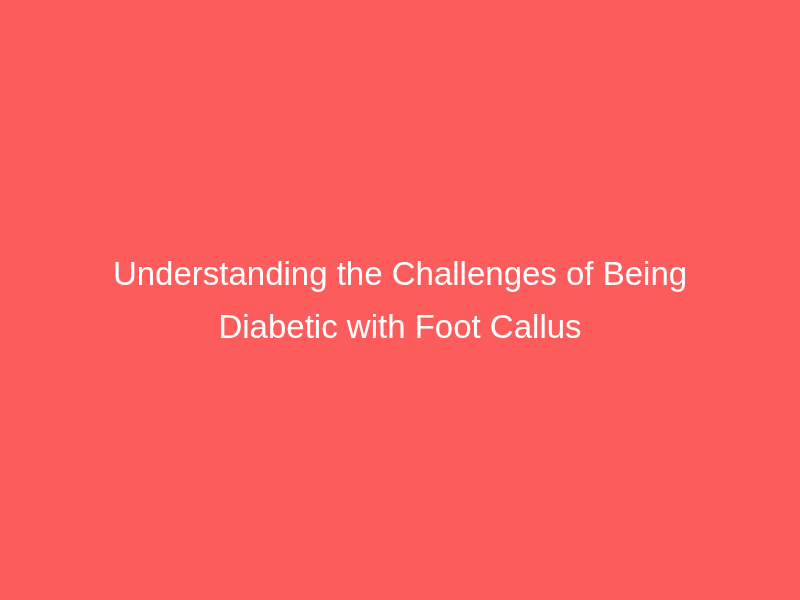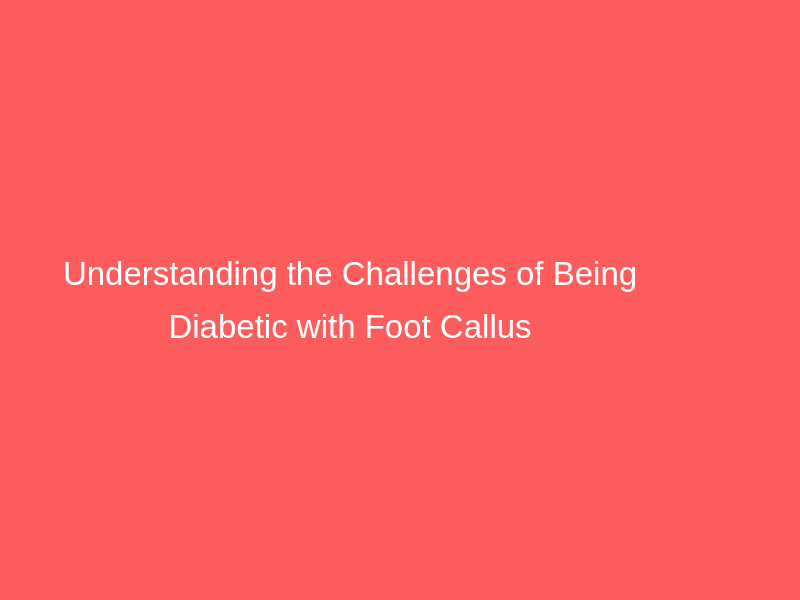--- a/index.html
+++ b/index.html
@@ -17,21 +17,21 @@
 
   
   .title-card {
     position: relative;
     box-sizing: border-box;
     width: 800px;
     height: 600px;
     background-color: #fc5c5c;
     display: flex;
     align-items: center;
-    justify-content: flex-start;
+    justify-content: center;
     -webkit-font-smoothing: antialiased;
   }
 
   
   .title-block {
     width: 700px;
     max-width: 700px;
     padding: 0 20px;
     box-sizing: border-box;
     text-align: center;

